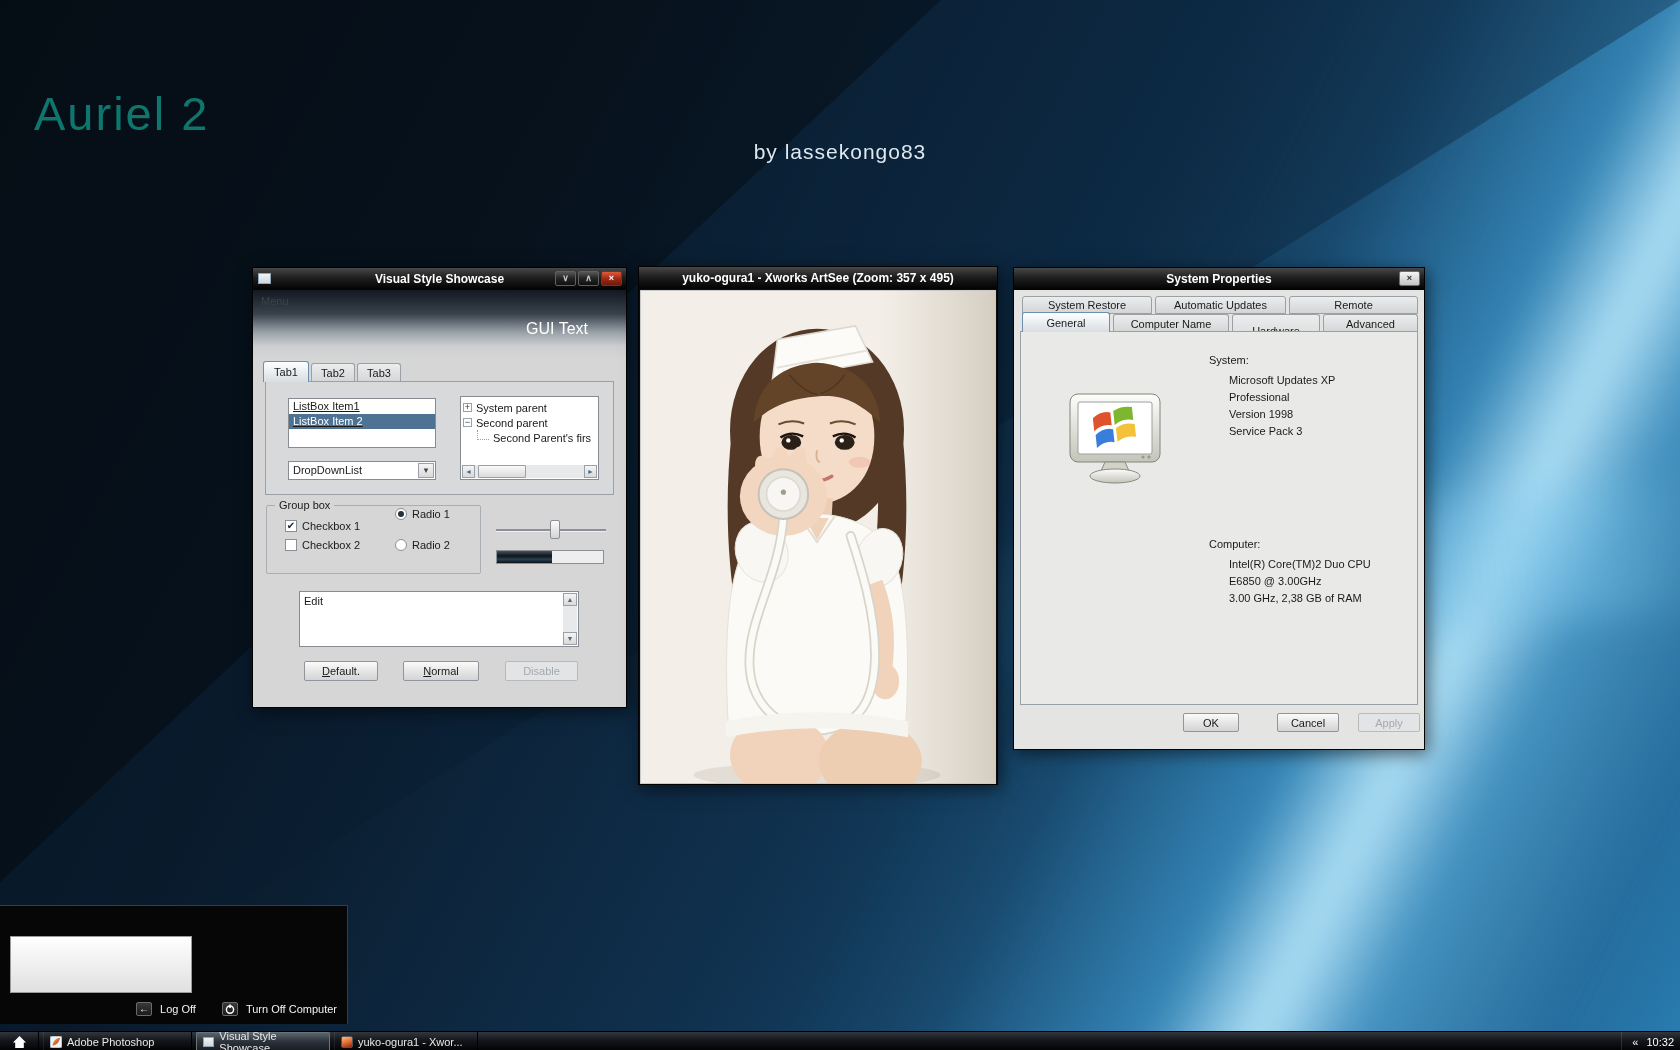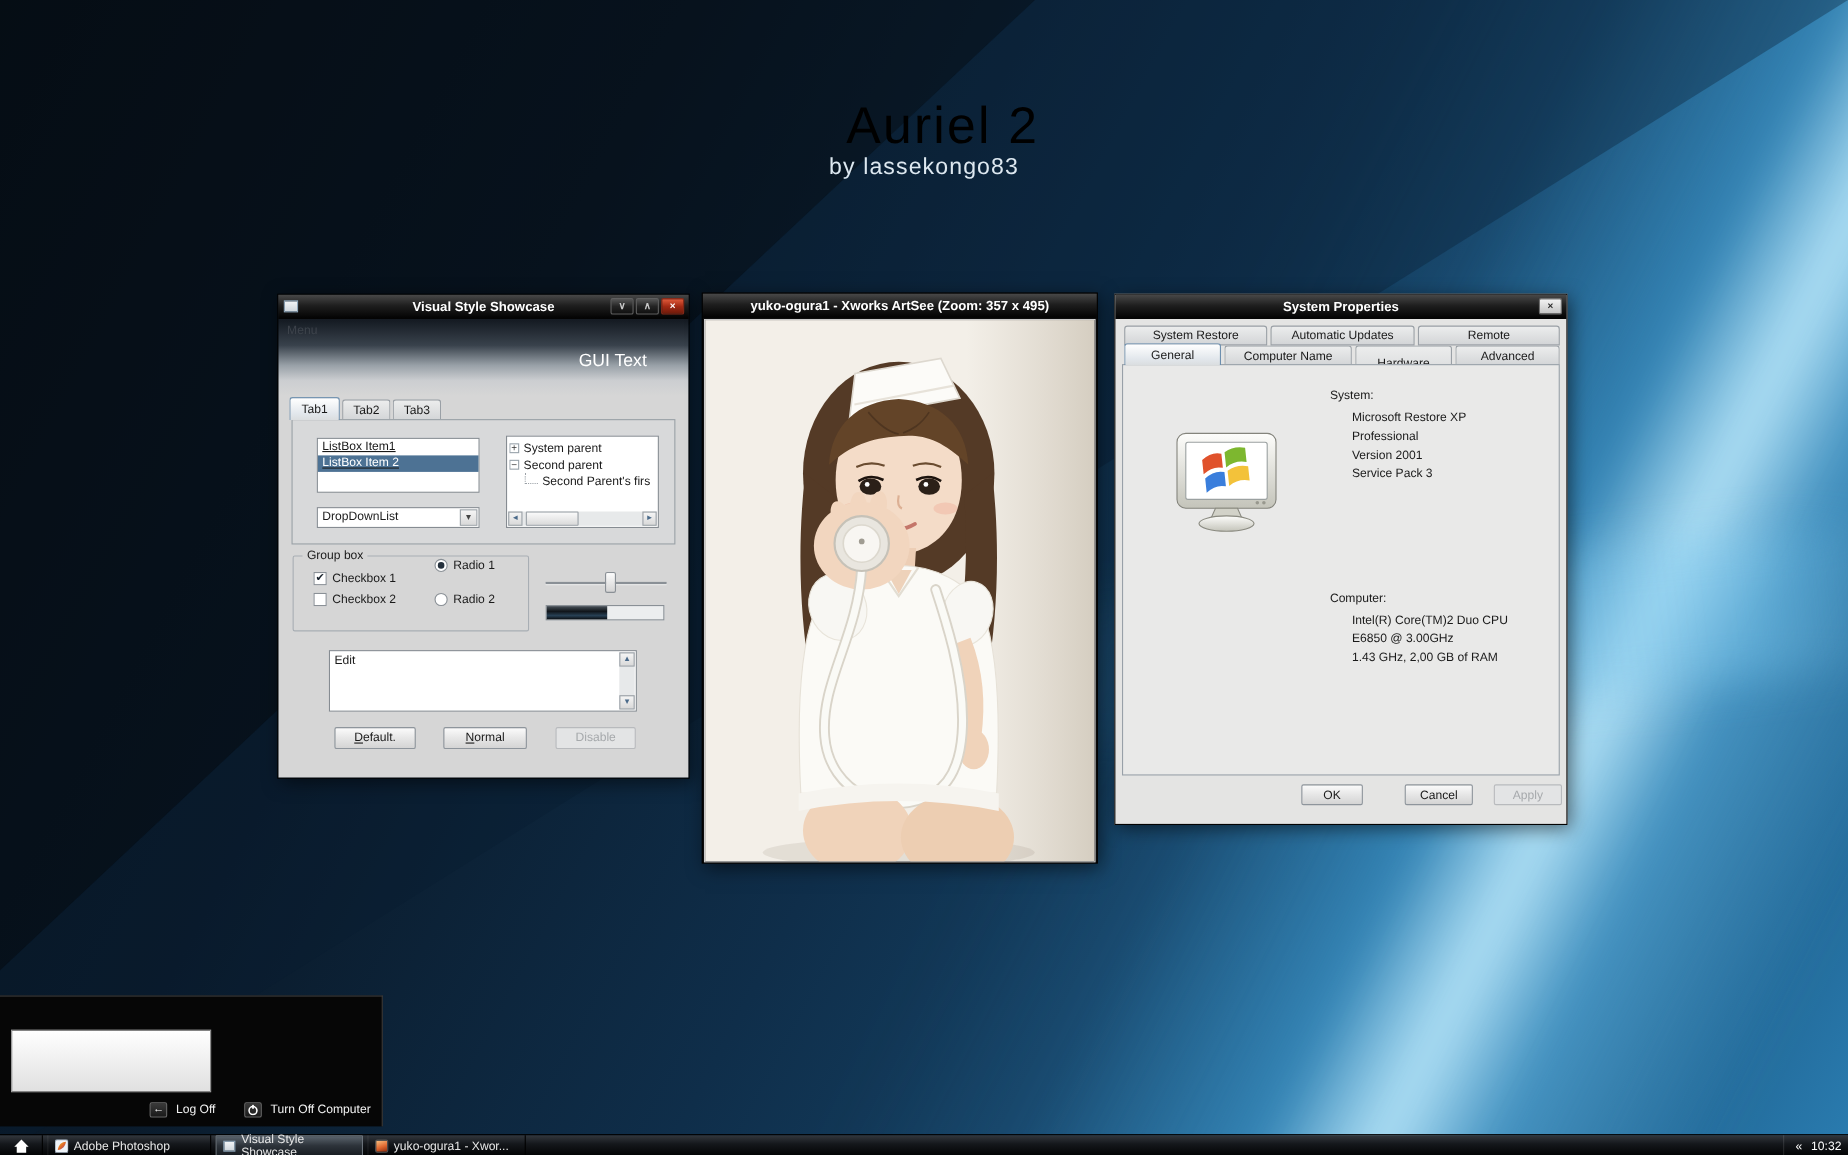--- a/index.html
+++ b/index.html
@@ -13,21 +13,21 @@
   .streak{position:absolute;pointer-events:none;}
   .streak1{left:1210px;top:-220px;width:560px;height:1550px;transform:rotate(27deg);filter:blur(16px);
     background:linear-gradient(90deg,rgba(40,120,180,0) 0%,rgba(70,170,225,.45) 35%,rgba(185,232,252,.92) 52%,rgba(90,180,230,.5) 68%,rgba(40,120,180,0) 100%);}
   .streak2{left:1050px;top:-260px;width:700px;height:1650px;transform:rotate(27deg);filter:blur(30px);
     background:linear-gradient(90deg,rgba(40,120,180,0) 0%,rgba(60,150,210,.30) 45%,rgba(120,200,240,.38) 60%,rgba(40,120,180,0) 100%);}
   .band1{left:820px;top:520px;width:900px;height:130px;transform:rotate(-6deg);filter:blur(20px);
     background:linear-gradient(90deg,rgba(70,150,200,0) 0%,rgba(70,150,200,.22) 40%,rgba(130,205,242,.42) 85%,rgba(70,150,200,0) 100%);}
   .darktri{left:0;top:0;width:1680px;height:1050px;background:rgba(3,9,15,.5);clip-path:polygon(0 0,56% 0,0 84%);}
   .midtri{left:0;top:0;width:1680px;height:1050px;background:rgba(10,30,50,.35);clip-path:polygon(0 100%,100% 0,56% 0,0 84%);}
   
-  .headline{left:0;right:0;top:86px;text-align:center;color:#000000;font-weight:300;font-size:47px;letter-spacing:2px;margin-left:34px;}
+  .headline{left:0;right:0;top:86px;color:#0f766e;font-weight:300;font-size:47px;letter-spacing:2px;margin-left:34px;}
   .subhead{left:0;right:0;top:140px;text-align:center;color:#dde8f0;font-weight:300;font-size:21px;letter-spacing:1px;}
   
   .win{position:absolute;border:1px solid #020202;box-shadow:3px 4px 16px rgba(0,0,0,.55);box-sizing:border-box;}
   .titlebar{position:absolute;left:0;top:0;right:0;height:22px;
     background:linear-gradient(#484848,#1e1e1e 45%,#040404 95%);
     display:flex;align-items:center;justify-content:center;color:#fff;font-weight:bold;font-size:12px;}
   .tbtn{width:21px;height:15px;border:1px solid #606060;border-radius:2px;box-sizing:border-box;
     background:linear-gradient(#565656,#242424 50%,#101010);color:#c8c8c8;font-size:9px;line-height:12px;text-align:center;}
   .tbtn.close{background:linear-gradient(#e05a3a,#a32a14 50%,#6e1a0a);border-color:#8a2a18;color:#fff;font-weight:bold;}
   .tbtn.lightclose{background:linear-gradient(#f4f4f4,#c4c4c4);border-color:#6e6e6e;color:#2a2a2a;font-weight:bold;}
@@ -316,30 +316,30 @@
         <path d="M1,24 Q10,17 19,20 L19,33 Q10,30 1,37 Z" fill="#3a7edc"></path>
         <path d="M22,19 Q31,14 41,17 L41,30 Q31,27 22,33 Z" fill="#f3c23a"></path>
       </g>
       <circle cx="76" cy="65" r="1.6" fill="#98988e"></circle>
       <circle cx="82" cy="65" r="1.6" fill="#98988e"></circle>
       <path d="M38,70 L58,70 L62,79 L34,79 Z" fill="#d2d2c8" stroke="#8a8a80"></path>
       <ellipse cx="48" cy="84" rx="25" ry="7" fill="url(#gSilver)" stroke="#8a8a80"></ellipse>
     </svg>
     <div class="abs" style="left:188px;top:22px;">System:</div>
     <div class="abs" style="left:208px;top:40px;line-height:17px;">
-      <div>Microsoft Restore XP</div>
+      <div>Microsoft Updates XP</div>
       <div>Professional</div>
-      <div>Version 2001</div>
+      <div>Version 1998</div>
       <div>Service Pack 3</div>
     </div>
     <div class="abs" style="left:188px;top:206px;">Computer:</div>
     <div class="abs" style="left:208px;top:224px;line-height:17px;">
       <div>Intel(R) Core(TM)2 Duo CPU</div>
       <div>E6850  @ 3.00GHz</div>
-      <div>1.43 GHz, 2,00 GB of RAM</div>
+      <div>3.00 GHz, 2,38 GB of RAM</div>
     </div>
   </div>
 
   <div class="btn" style="left:169px;top:445px;width:56px;height:19px;">
       <span>OK</span>
     </div>
   <div class="btn" style="left:263px;top:445px;width:62px;height:19px;">
       <span>Cancel</span>
     </div>
   <div class="btn disabled" style="left:344px;top:445px;width:62px;height:19px;">

